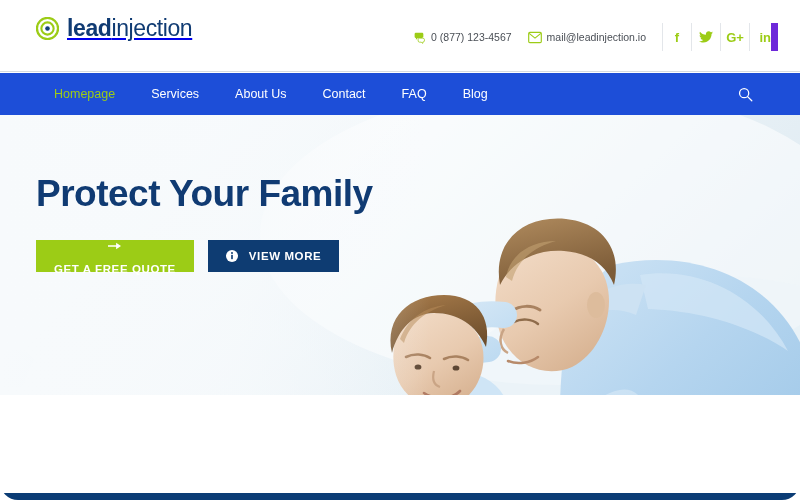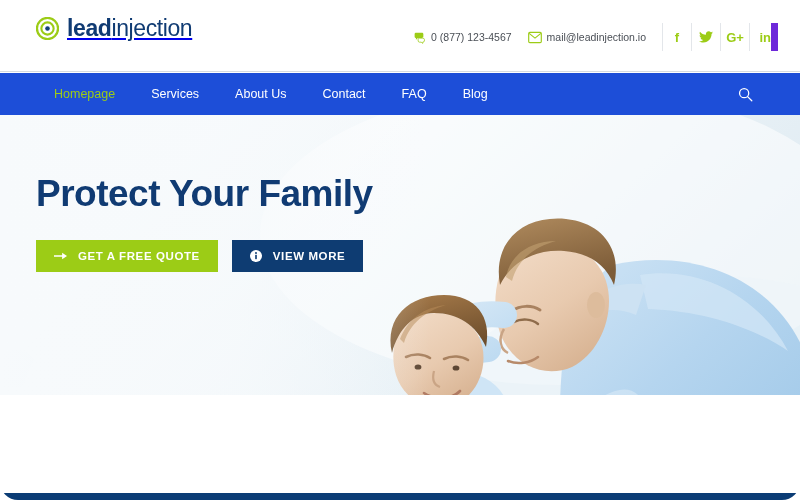--- a/index.html
+++ b/index.html
@@ -107,21 +107,21 @@
   }
   .hero-btns { margin-top:26px; display:flex; gap:14px; }
   .btn {
     display:inline-flex; align-items:center; gap:11px;
     height:32px; padding:0 18px;
     font-size:11.5px; font-weight:bold; letter-spacing:0.6px;
     color:#ffffff; border:none; cursor:pointer;
     white-space:nowrap;
   }
   .btn svg { display:block; flex:none; }
-  .btn-quote { background:#9ccc16; }
+  .btn-quote { background:#9ccc16;flex-direction:column; }
   .btn-view  { background:#0e3c72; }
 
   
   .bottom-strip {
     position:absolute; left:0; top:493px;
     width:800px; height:7px;
     background:#0b3c75;
   }
 </style>
 </head>

